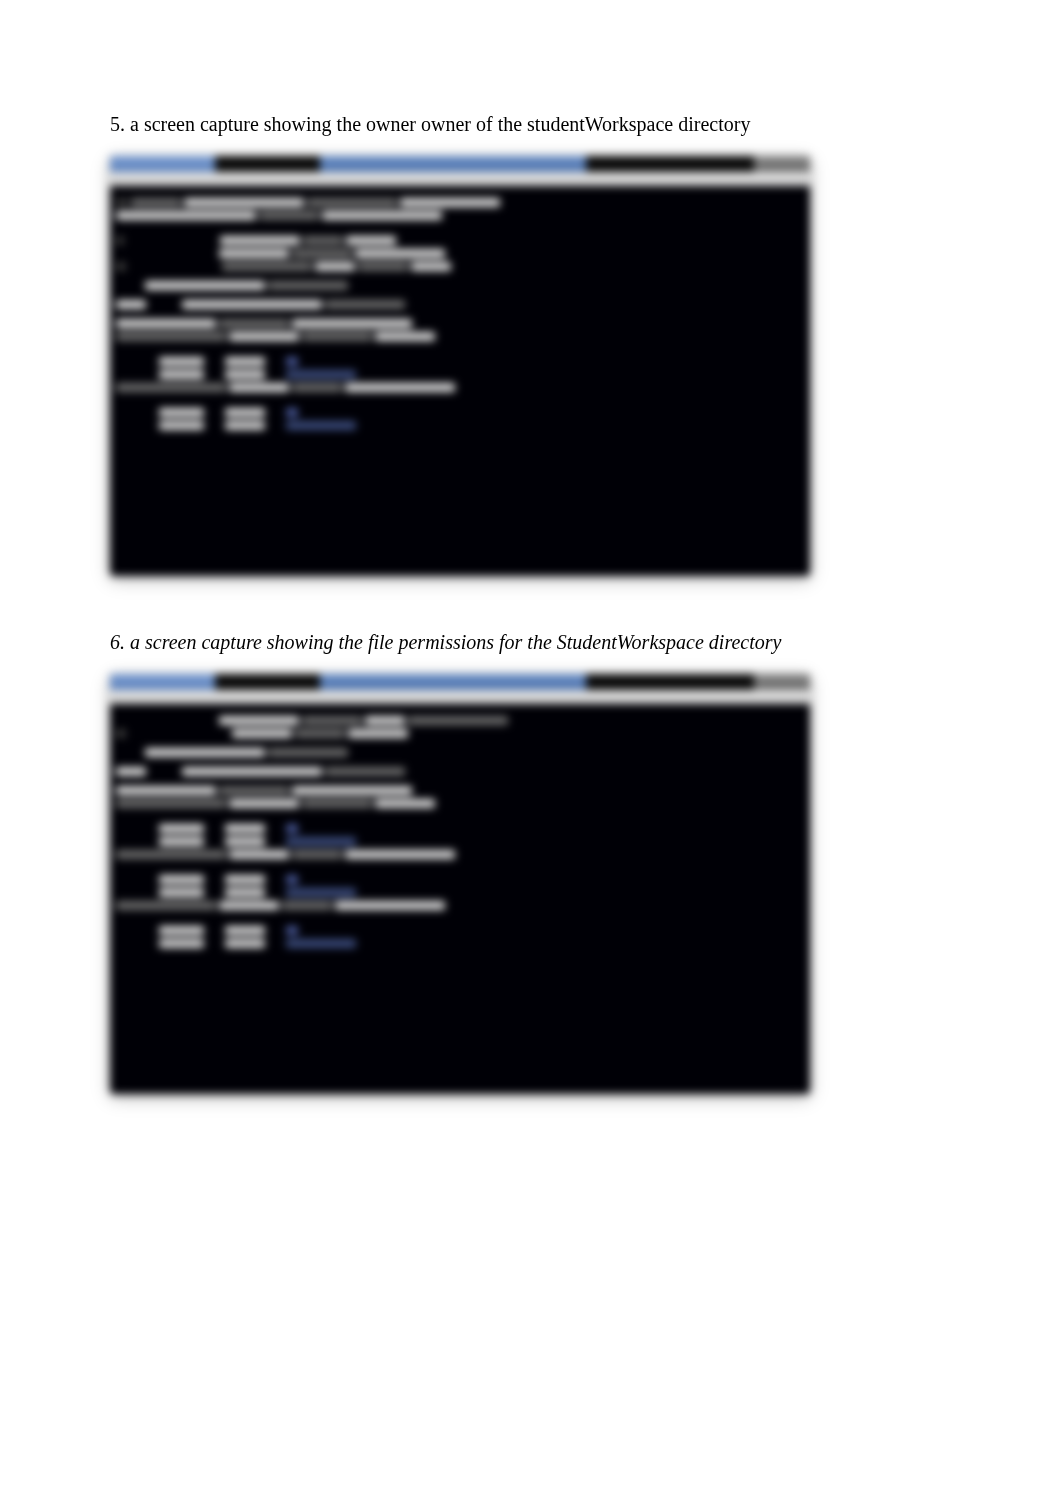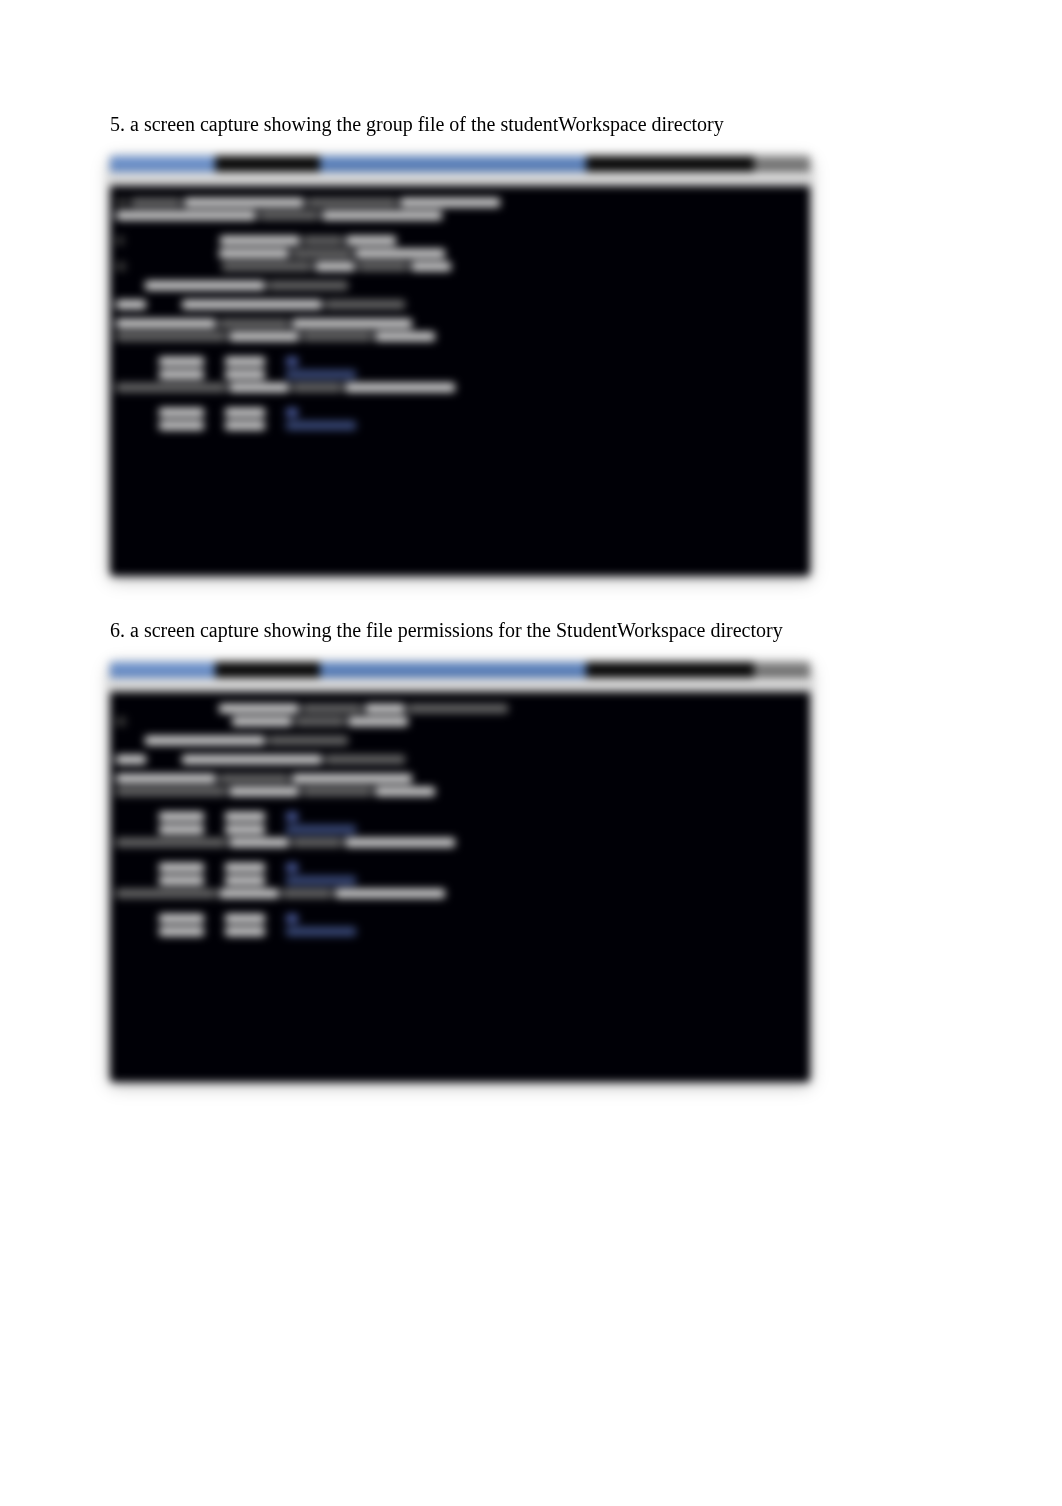--- a/index.html
+++ b/index.html
@@ -91,30 +91,31 @@
     }
     .c-white { background: #d8d8d8; }
     .c-gray { background: #6a6a6a; }
     .c-dim { background: #3a3a3a; }
     .c-blue { background: #4a5a9a; }
     .c-dblue { background: #3a4a7a; }
     .spacer {
       height: 6px;
     }
     .section2 {
-      margin-top: 40px;
+      margin-top: 52px;
+      font-style: italic;
     }
   </style>
 </head>
 <body>
 
 <div class="item">
   <p class="item-text">
     <span>5.</span>
-    <span>a screen capture showing the group file of the studentWorkspace directory</span>
+    <span>a screen capture showing the owner owner of the studentWorkspace directory</span>
   </p>
   <div class="terminal-window">
     <div class="titlebar">
       <div class="titlebar-segment tb-blue1"></div>
       <div class="titlebar-segment tb-black1"></div>
       <div class="titlebar-segment tb-blue2"></div>
       <div class="titlebar-segment tb-black2"></div>
       <div class="titlebar-segment tb-gray"></div>
     </div>
     <div class="menubar"></div>

